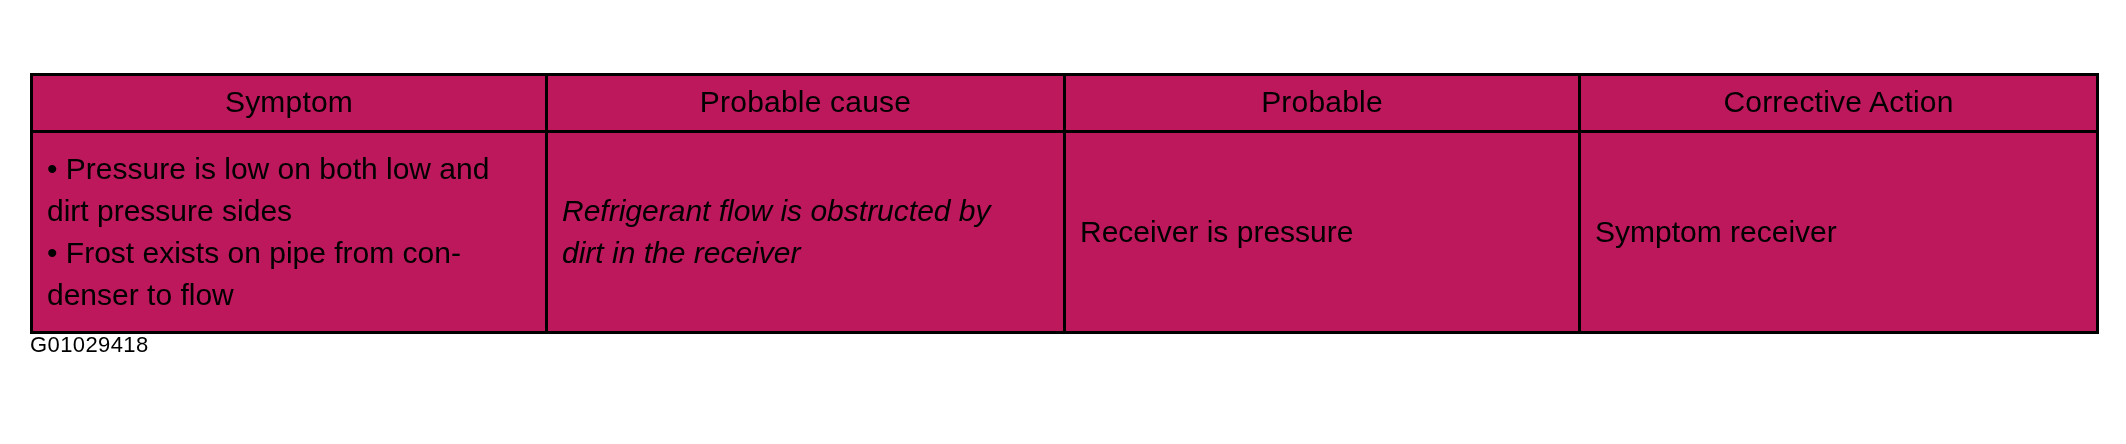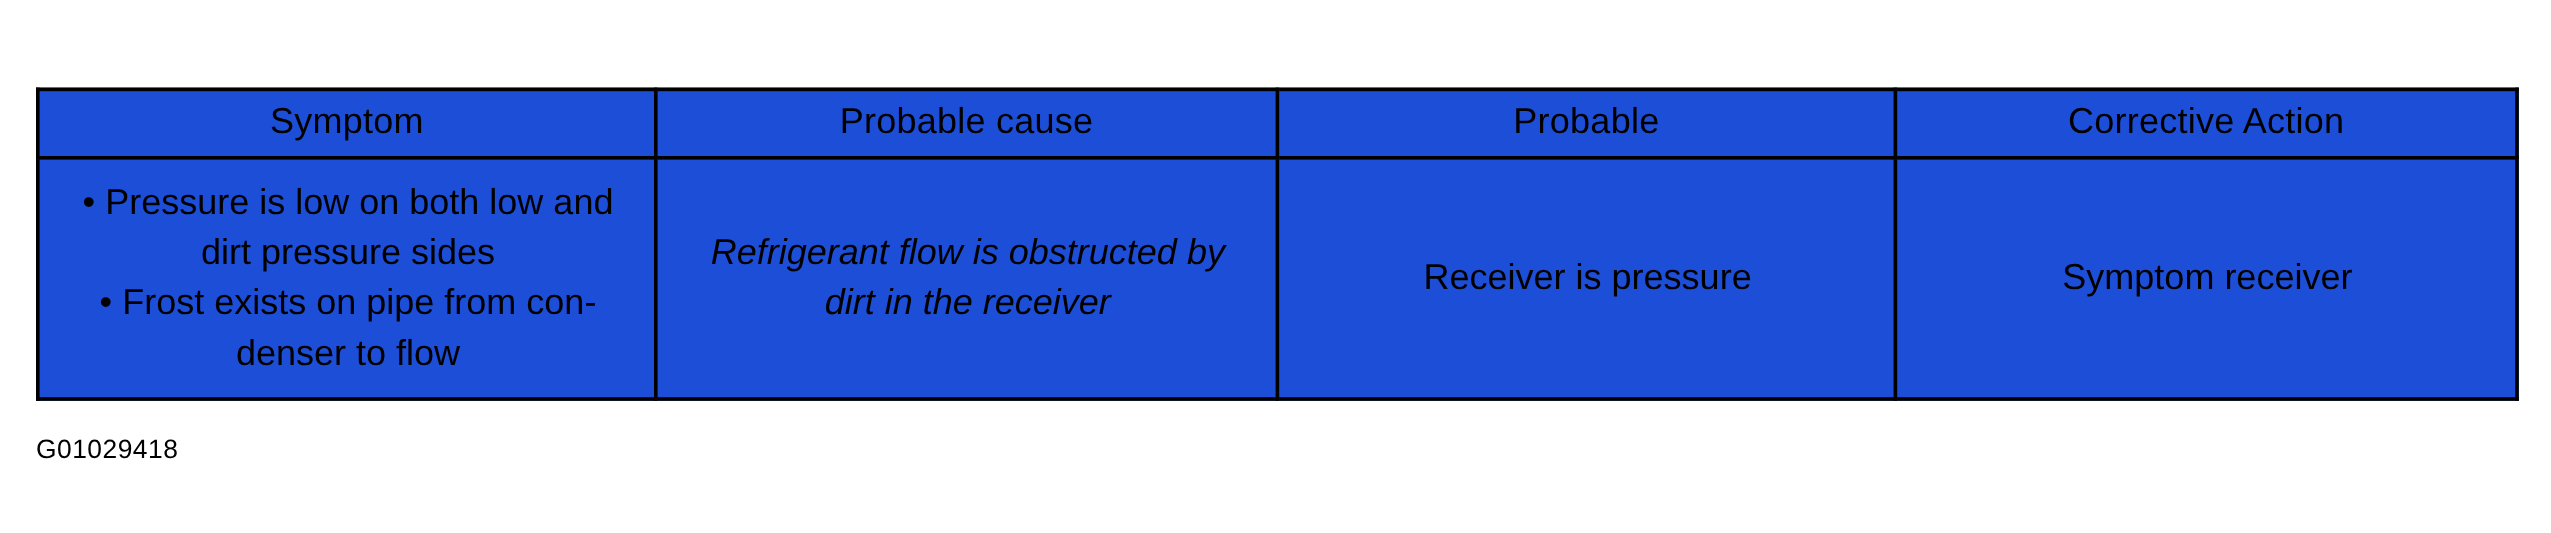--- a/index.html
+++ b/index.html
@@ -27,21 +27,21 @@
   }
 
   
   .diag-table {
     position: absolute;
     left: 30px;
     top: 73px;
     width: 2066px;
     border-collapse: collapse;
     table-layout: fixed;
-    background: #1d4ed8;
+    background: #be185d;
   }
   .diag-table td,
   .diag-table th {
     border: 3px solid #000000;
     padding: 0;
     vertical-align: middle;
     font-weight: normal;
   }
 
   
@@ -58,21 +58,20 @@
   .diag-table tbody td {
     height: 186px;
     font-size: 30px;
     line-height: 42px;
     padding: 6px 12px 6px 14px;
     text-align: left;
   }
 
   .cell-inner {
     display: block;
-    text-align: center;
   }
   .cell-line {
     display: block;
     white-space: pre;
   }
 
   
   .col-symptom   { width: 515px; }
   .col-cause     { width: 518px; }
   .col-diagnosis { width: 515px; }
@@ -81,21 +80,21 @@
   
   .cell-symptom   { vertical-align: middle; }
   .cell-cause     { vertical-align: middle; font-style: italic; }
   .cell-diagnosis { vertical-align: middle; }
   .cell-action    { vertical-align: middle; }
 
   
   .figure-caption {
     position: absolute;
     left: 30px;
-    top: 362px;
+    top: 332px;
     font-size: 22px;
     line-height: 26px;
     letter-spacing: 0.4px;
     color: #000000;
     white-space: pre;
   }
 </style>
 </head>
 <body>
 

